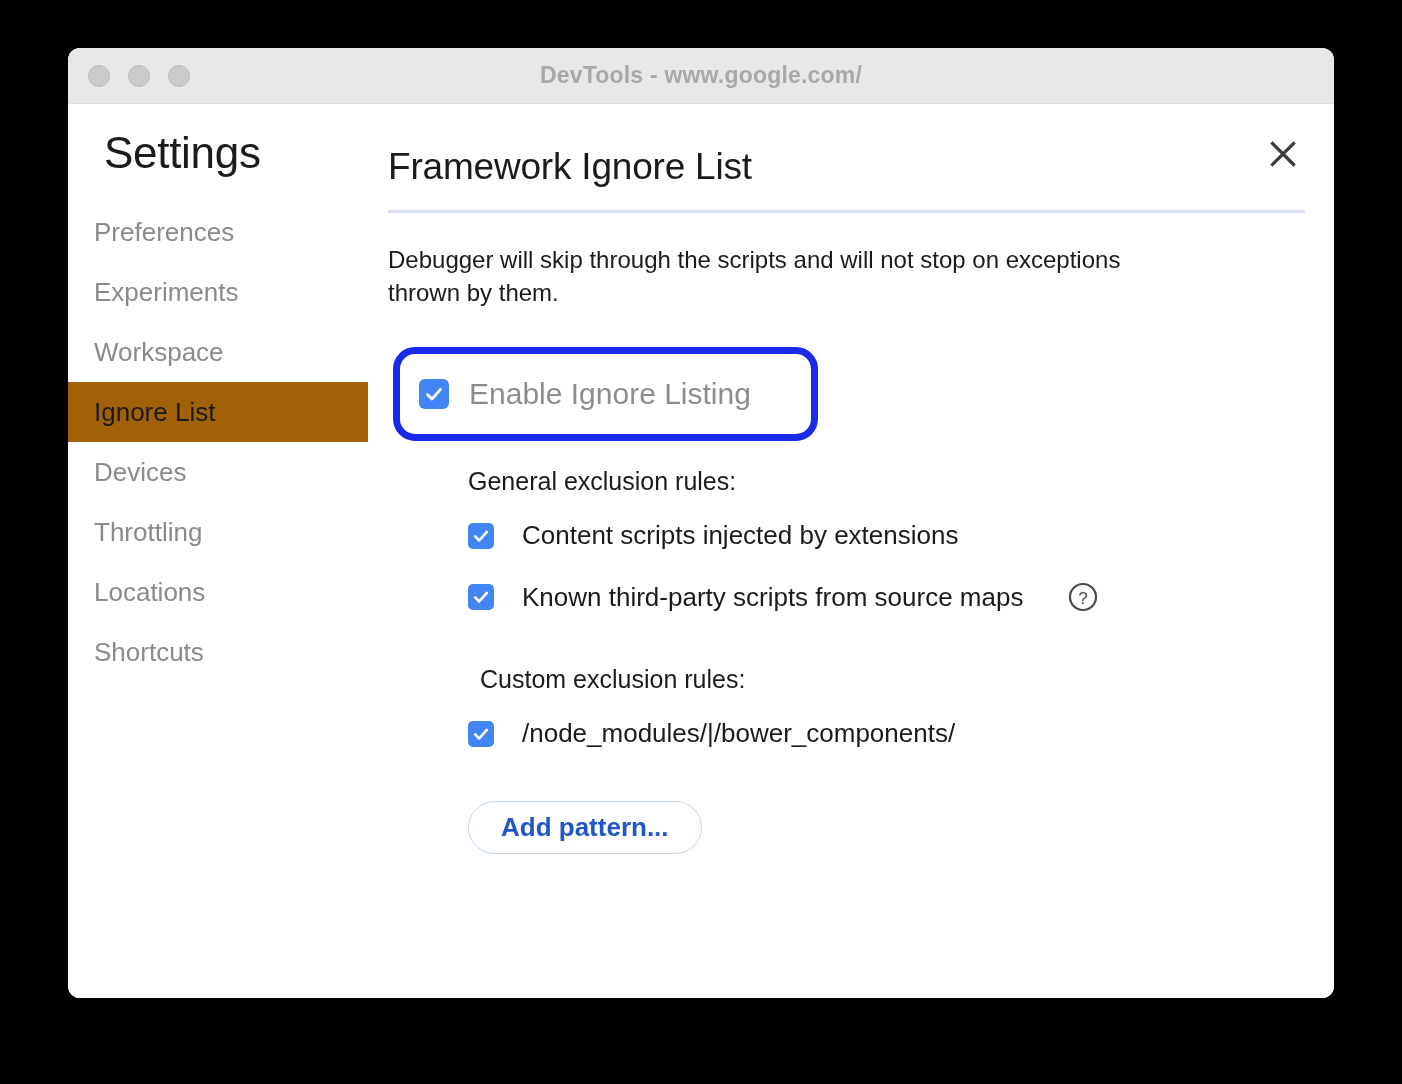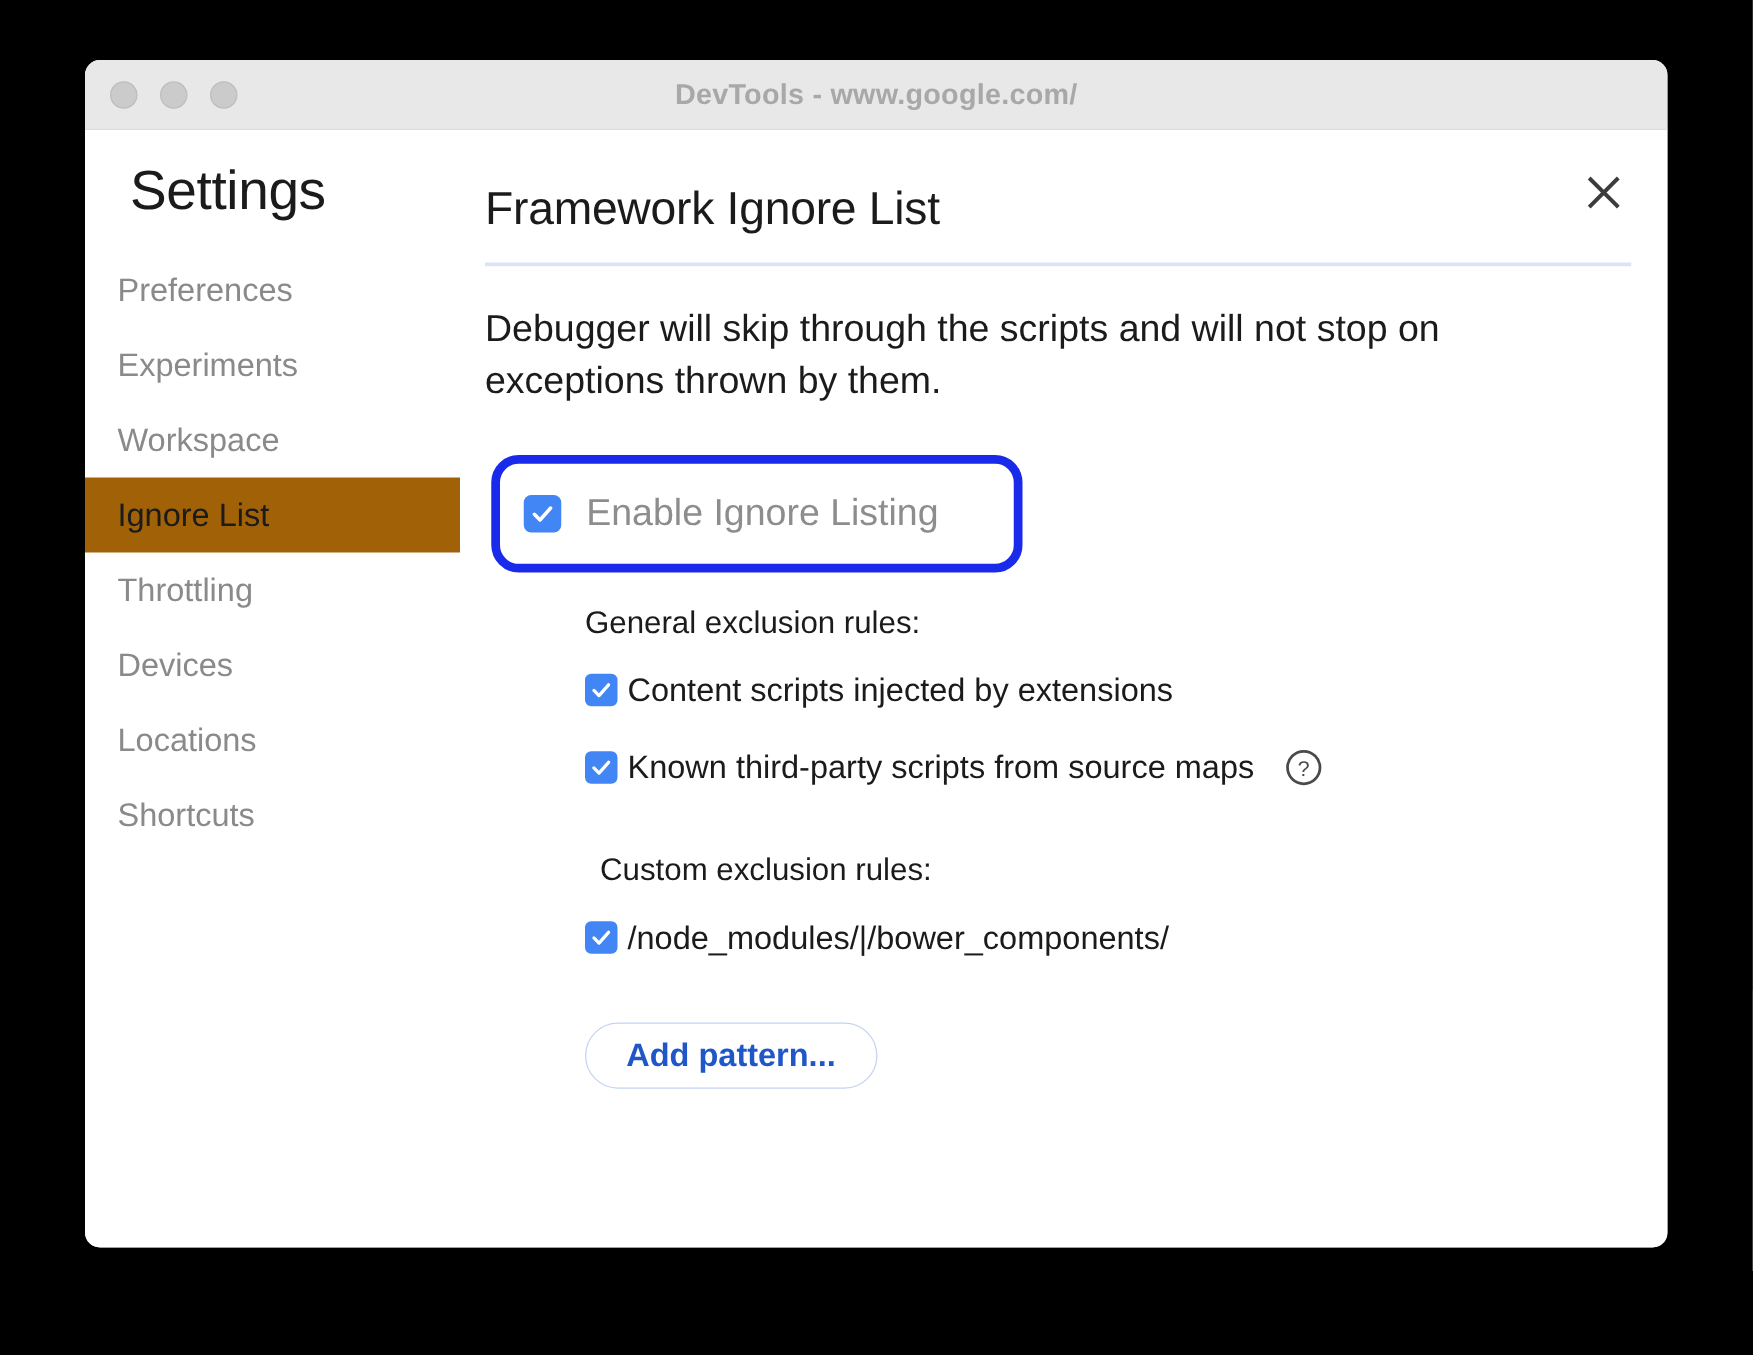--- a/index.html
+++ b/index.html
@@ -139,21 +139,21 @@
   .divider {
     margin-top: 22px;
     width: 917px;
     height: 3px;
     background: #dce3f7;
   }
 
   .description {
     margin-top: 30px;
     width: 800px;
-    font-size: 30px;
+    font-size: 24px;
     line-height: 1.38;
     color: #1b1b1b;
   }
 
   
   .enable-wrap {
     position: relative;
     margin-top: 38px;
     margin-left: 5px;
     width: 425px;
@@ -214,21 +214,21 @@
 
   .group-label {
     font-size: 25px;
     color: #1b1b1b;
     margin-bottom: 24px;
   }
 
   .rule-row {
     display: flex;
     align-items: center;
-    gap: 8px;
+    gap: 28px;
     margin-bottom: 30px;
     cursor: pointer;
   }
 
   .rule-label {
     font-size: 26px;
     color: #1b1b1b;
     user-select: none;
     white-space: nowrap;
   }
@@ -286,24 +286,24 @@
         <div class="nav-item">
           <span>Experiments</span>
         </div>
         <div class="nav-item">
           <span>Workspace</span>
         </div>
         <div class="nav-item selected">
           <span>Ignore List</span>
         </div>
         <div class="nav-item">
+          <span>Devices</span>
+        </div>
+        <div class="nav-item">
           <span>Throttling</span>
-        </div>
-        <div class="nav-item">
-          <span>Devices</span>
         </div>
         <div class="nav-item">
           <span>Locations</span>
         </div>
         <div class="nav-item">
           <span>Shortcuts</span>
         </div>
       </div>
 
       <div class="main">

